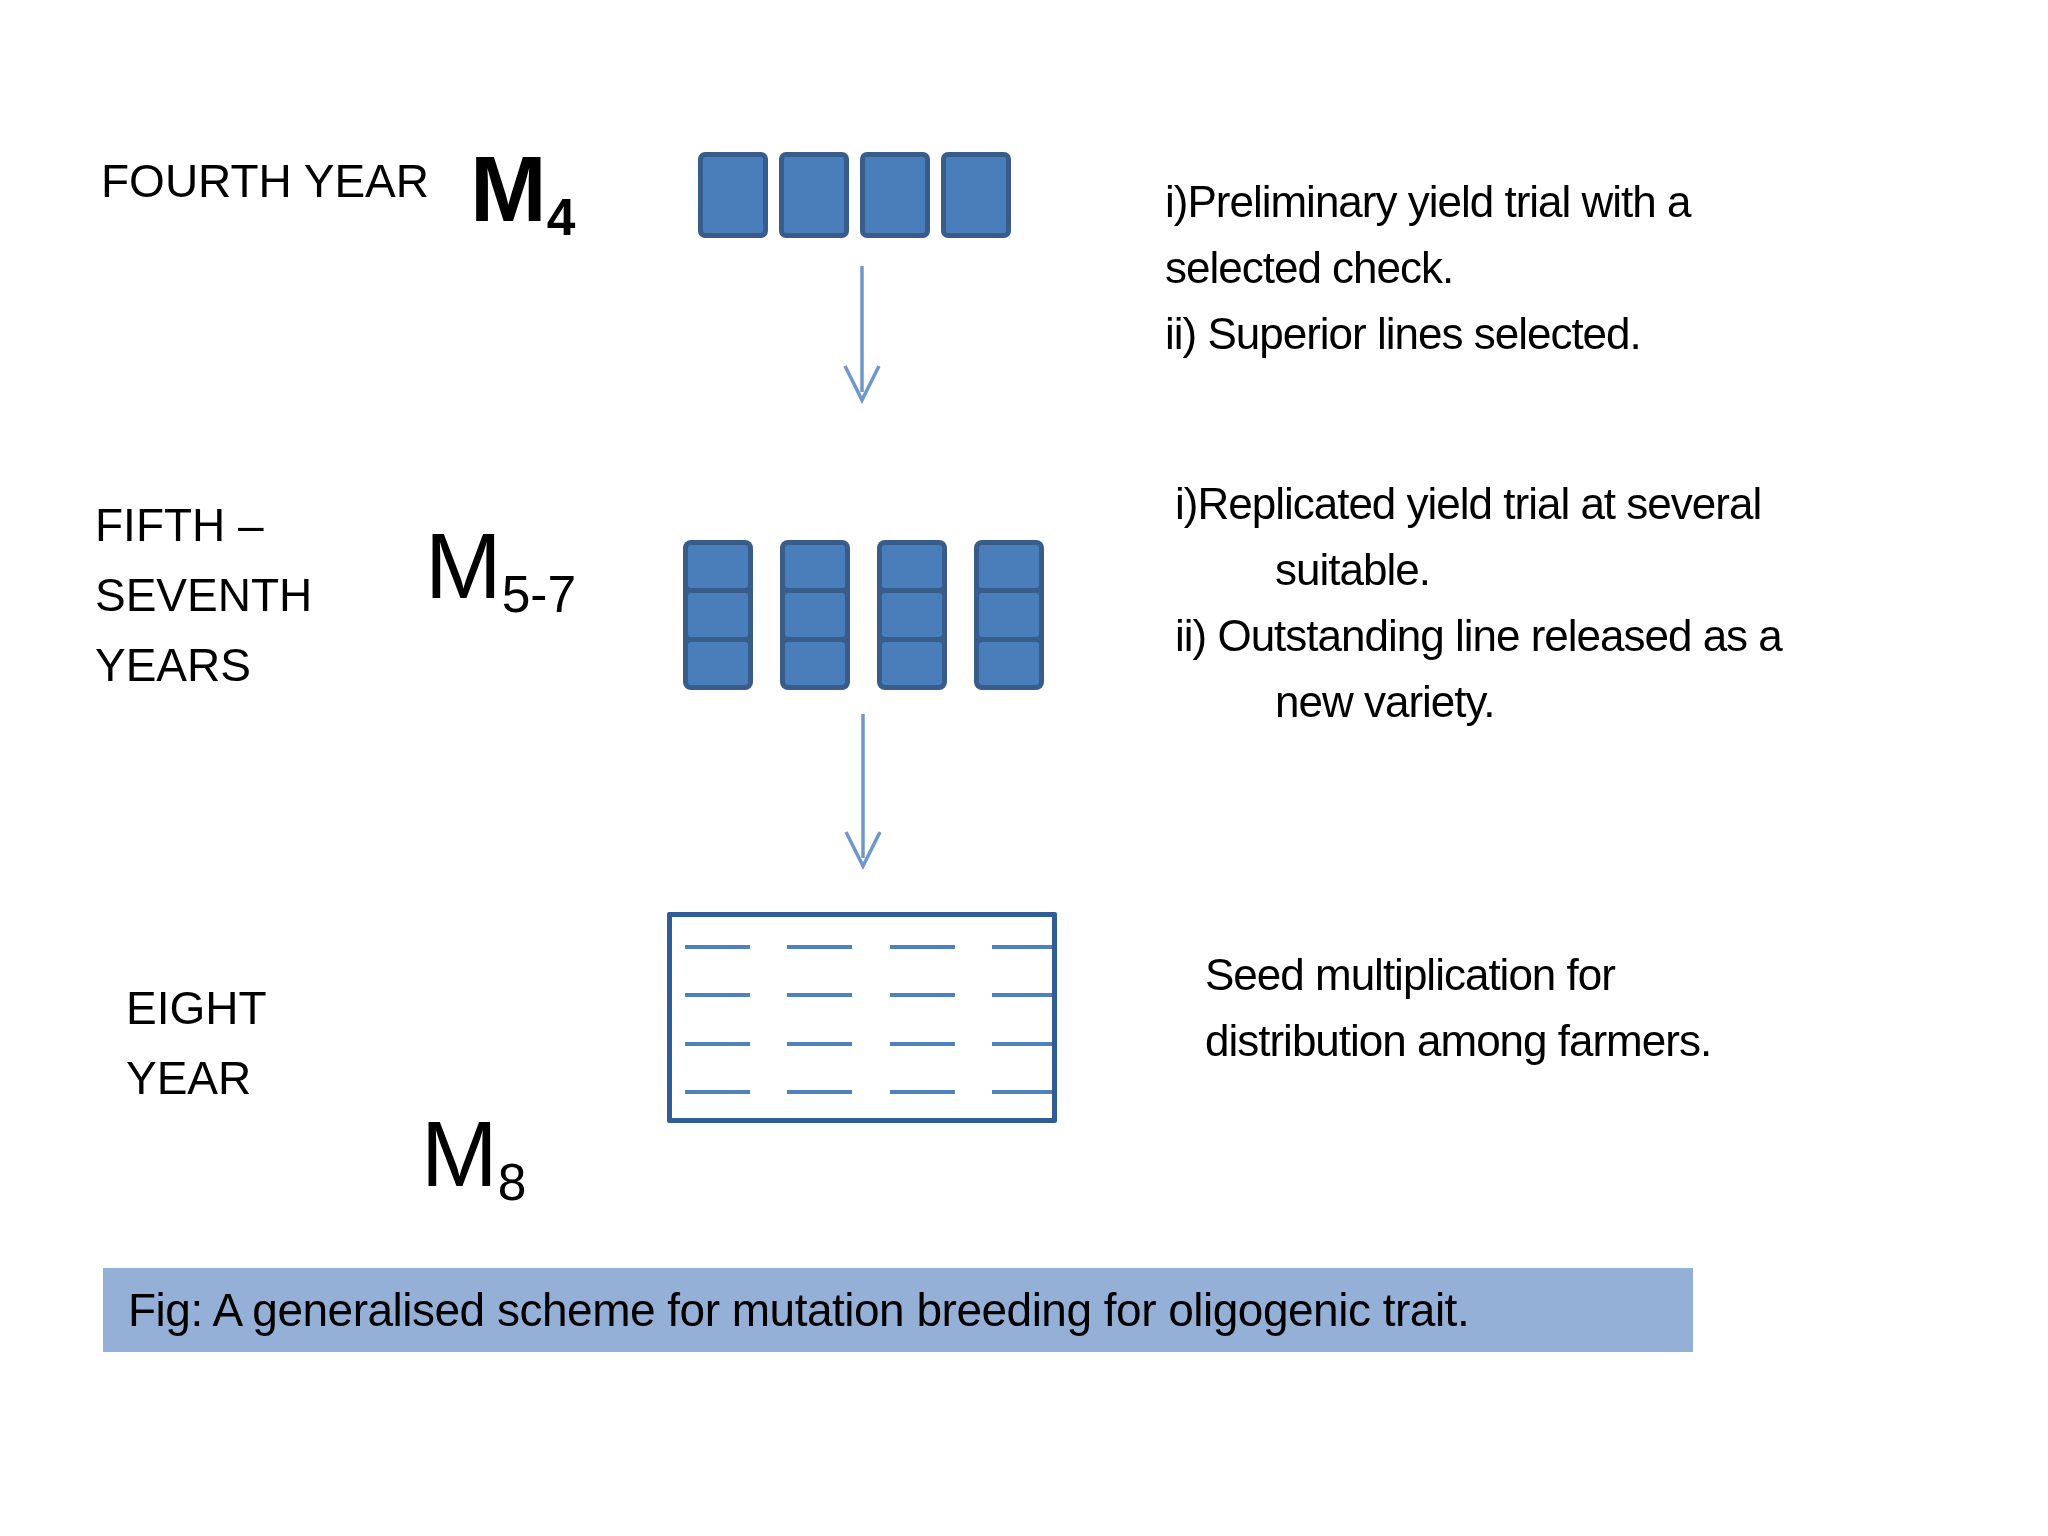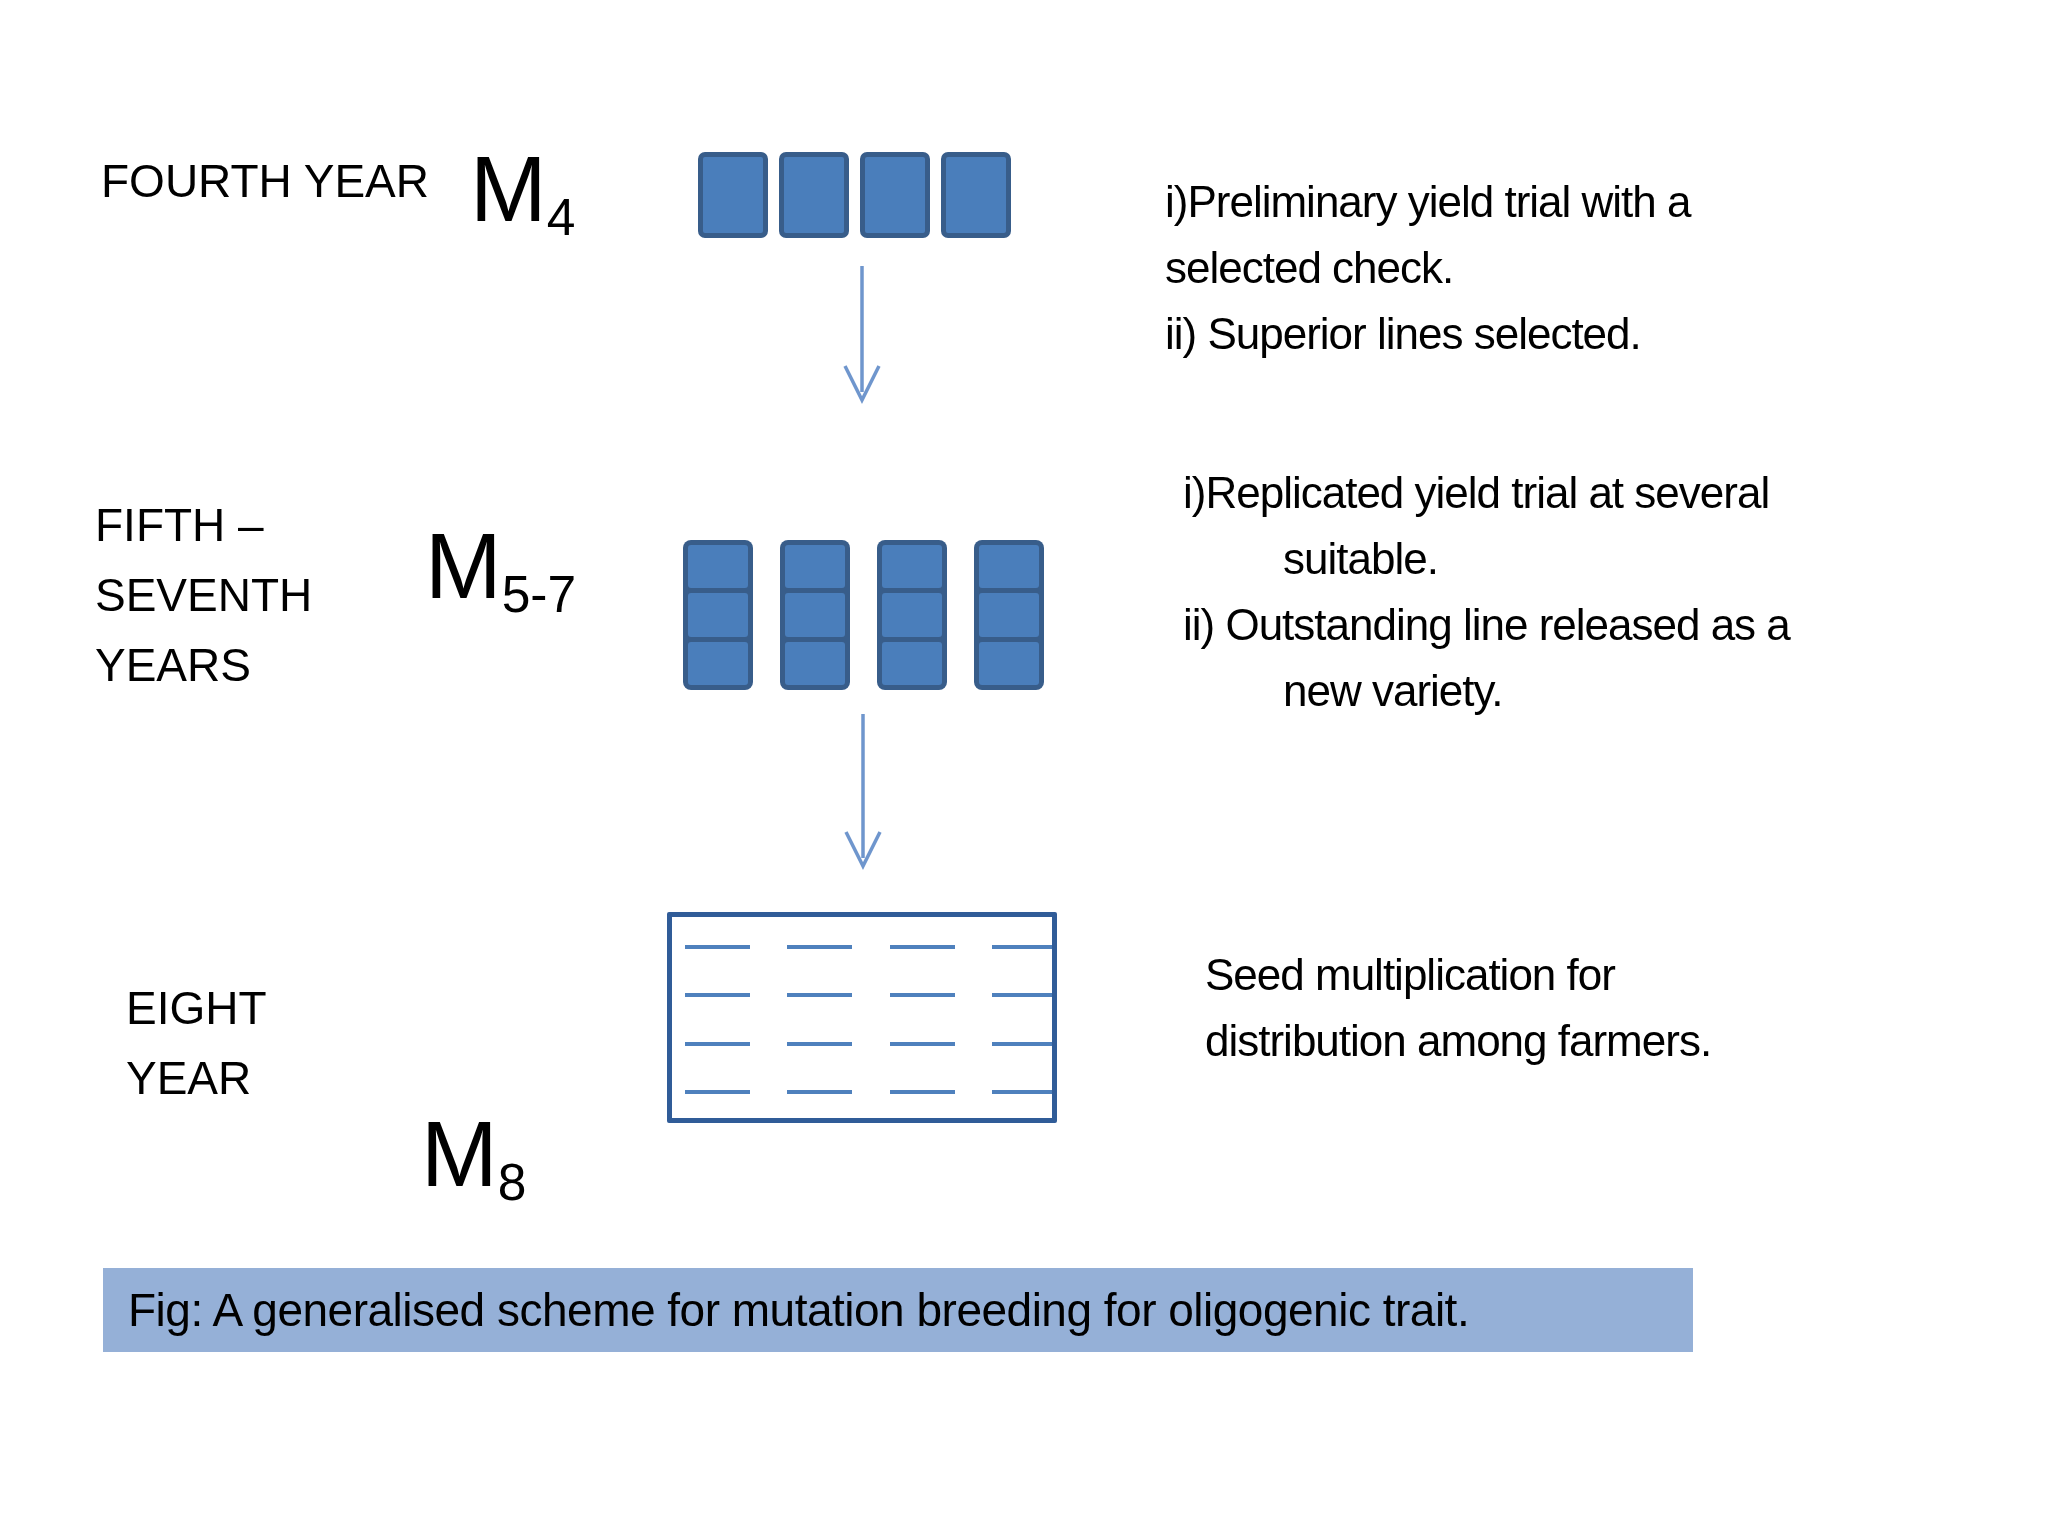--- a/index.html
+++ b/index.html
@@ -35,21 +35,21 @@
   .caption-bar{left:103px;top:1268px;width:1590px;height:84px;background:var(--caption-bg);
     display:flex;align-items:center;padding-left:25px;box-sizing:border-box;
     font-size:46px;letter-spacing:-0.5px;white-space:nowrap;}
   svg{display:block;}
 </style>
 </head>
 <body>
 
 <div class="abs period" style="left:101px;top:146px;">FOURTH YEAR</div>
 
-<div class="abs gen" style="left:470px;top:143px;">
+<div class="abs gen" style="left:470px;top:143px;font-weight:bold;">
   <span>M</span><span class="sub">4</span>
 </div>
 
 <div class="abs plot-row" style="left:698px;top:152px;">
     <div class="plot-square"></div>
     <div class="plot-square"></div>
     <div class="plot-square"></div>
     <div class="plot-square"></div>
   </div>
 
@@ -90,21 +90,21 @@
       <div class="plot-cell"></div>
       <div class="plot-cell"></div>
     </div>
     <div class="plot-column">
       <div class="plot-cell"></div>
       <div class="plot-cell"></div>
       <div class="plot-cell"></div>
     </div>
   </div>
 
-<div class="abs notes" style="left:1175px;top:460px;margin-left:8px;">
+<div class="abs notes" style="left:1175px;top:471px;">
   <div>i)Replicated yield trial at several</div>
   <div class="indent">suitable.</div>
   <div>ii) Outstanding line released as a</div>
   <div class="indent">new variety.</div>
 </div>
 
 <svg class="abs" style="left:841px;top:712px;" width="44" height="158" viewBox="0 0 44 158">
   <line x1="22" y1="2" x2="22" y2="146" stroke="var(--arrow)" stroke-width="3.5"></line>
   <polyline points="5,120 22,154 39,120" fill="none" stroke="var(--arrow)" stroke-width="3.5"></polyline>
 </svg>

